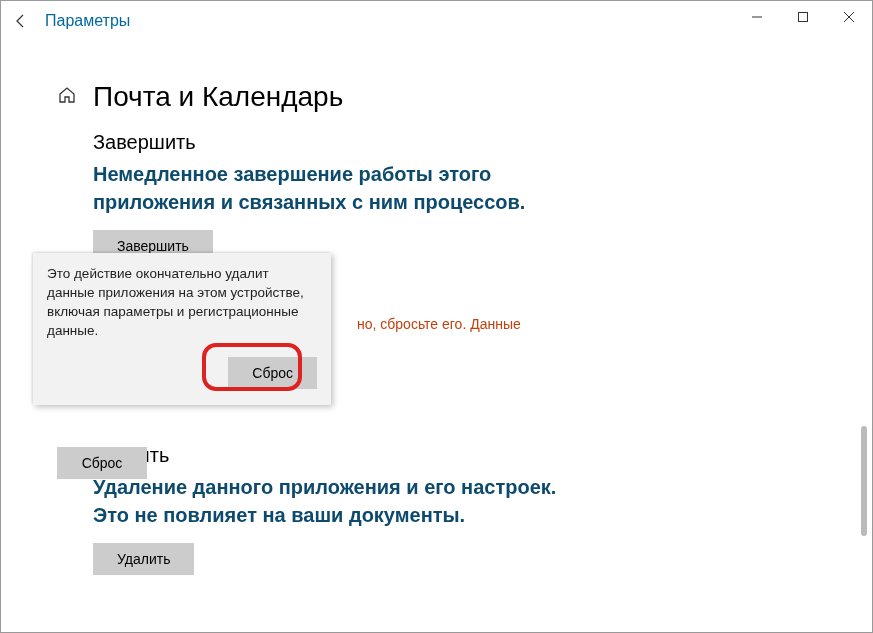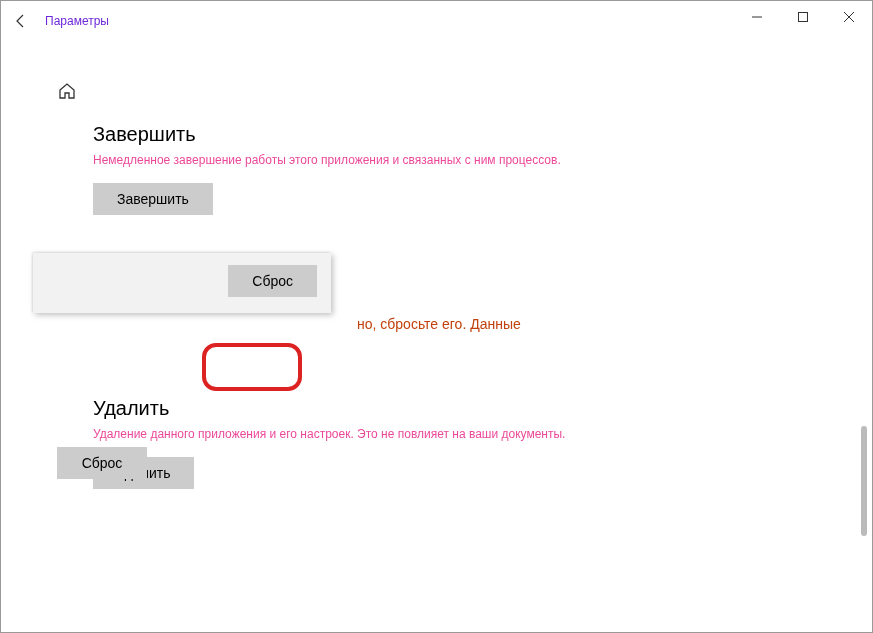--- a/index.html
+++ b/index.html
@@ -23,22 +23,22 @@
       height: 40px;
       display: flex;
       align-items: center;
       justify-content: center;
       font-size: 16px;
       color: #333;
       cursor: pointer;
     }
     .titlebar-title {
       margin-left: 4px;
-      font-size: 12px;
-      color: #6d28d9;
+      font-size: 16px;
+      color: #0369a1;
     }
     .window-controls {
       position: absolute;
       right: 0;
       top: 0;
       display: flex;
     }
     .win-ctrl {
       width: 46px;
       height: 32px;
@@ -68,25 +68,26 @@
     .section {
       margin-bottom: 28px;
       margin-left: 36px;
     }
     .section-title {
       font-size: 20px;
       font-weight: 400;
       margin-bottom: 6px;
     }
     .section-desc {
-      font-size: 12px;
-      color: #ec4899;
+      font-size: 20px;
+      color: #0c4a6e;
       line-height: 1.4;
       max-width: 500px;
       margin-bottom: 14px;
+      font-weight: bold;
     }
     .std-button {
       background: #ccc;
       border: none;
       padding: 8px 24px;
       font-size: 14px;
       font-family: inherit;
       cursor: pointer;
       min-width: 90px;
     }
@@ -186,20 +187,21 @@
   </div>
 </div>
 
 <div class="content">
   <div class="page-header">
     <span class="home-icon">
       <svg width="20" height="20" viewBox="0 0 20 20">
         <path d="M3 9 L10 3 L17 9 L17 17 L12 17 L12 12 L8 12 L8 17 L3 17 Z" stroke="#333" stroke-width="1.3" fill="none"></path>
       </svg>
     </span>
+    <h1 class="page-title">Почта и Календарь</h1>
   </div>
 
   <div class="section">
     <div class="section-title">Завершить</div>
     <div class="section-desc">Немедленное завершение работы этого приложения и связанных с ним процессов.</div>
     <button class="std-button">Завершить</button>
   </div>
 
   <div class="reset-section-placeholder">
     <button class="std-button" style="position:absolute; left:56px; top:366px;">Сброс</button>
@@ -208,20 +210,21 @@
   <div class="section" style="margin-top:60px;">
     <div class="section-title">Удалить</div>
     <div class="section-desc">Удаление данного приложения и его настроек. Это не повлияет на ваши документы.</div>
     <button class="std-button">Удалить</button>
   </div>
 </div>
 
 <div class="partial-text">но, сбросьте его. Данные</div>
 
 <div class="flyout">
+  <div class="flyout-text">Это действие окончательно удалит данные приложения на этом устройстве, включая параметры и регистрационные данные.</div>
   <div class="flyout-btn-wrap">
     <button class="flyout-btn">Сброс</button>
   </div>
 </div>
 
 <div class="highlight-ring"></div>
 
 <div class="scrollbar-track">
   <div class="scrollbar-thumb"></div>
 </div>

